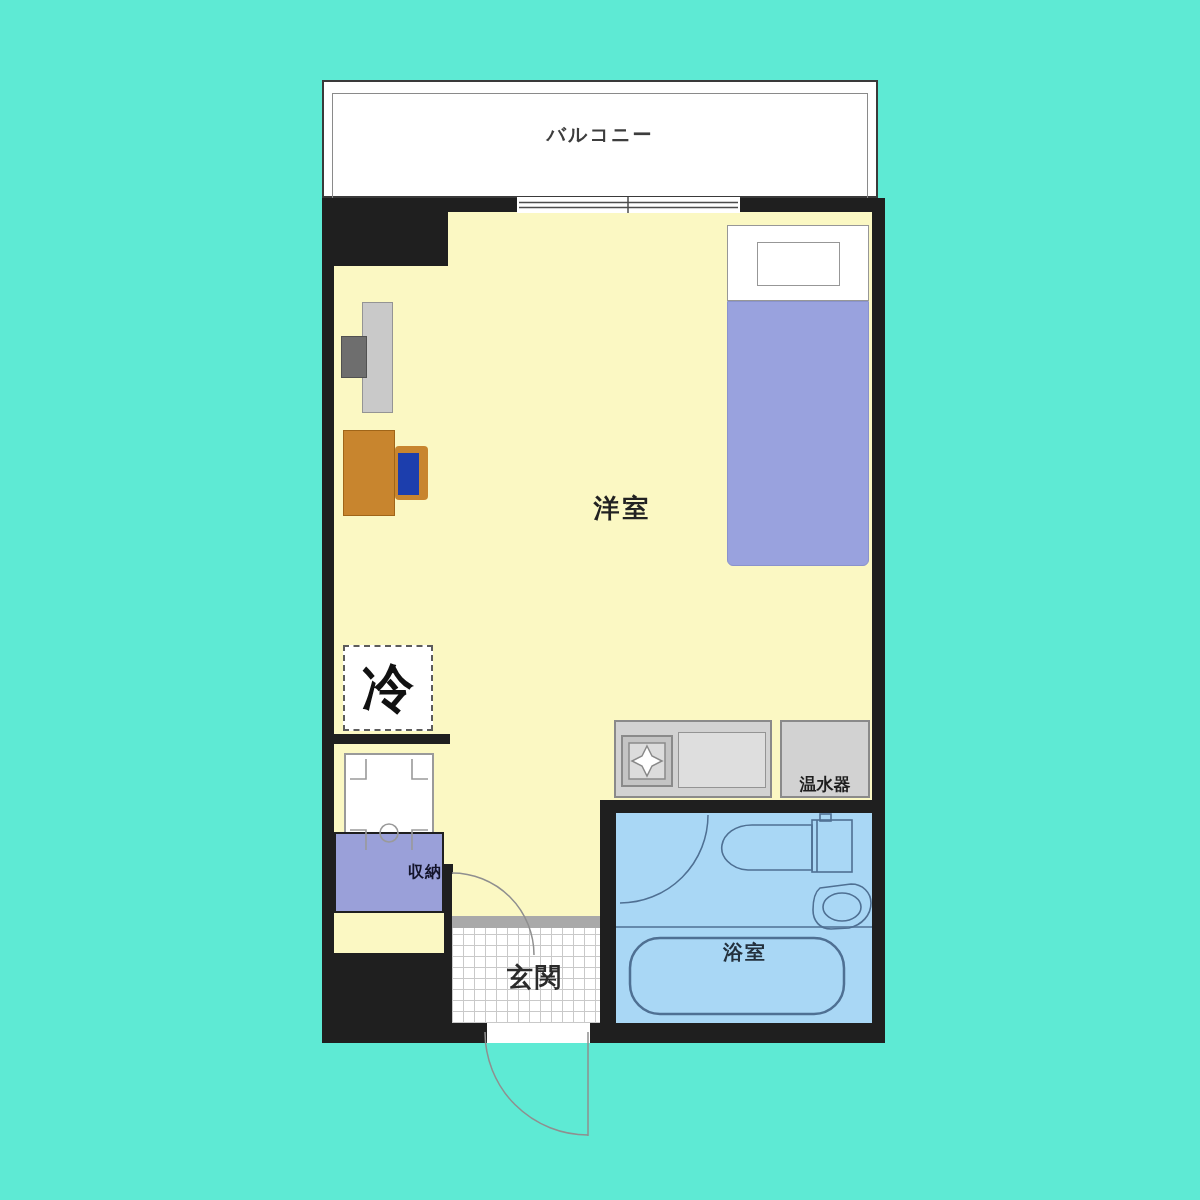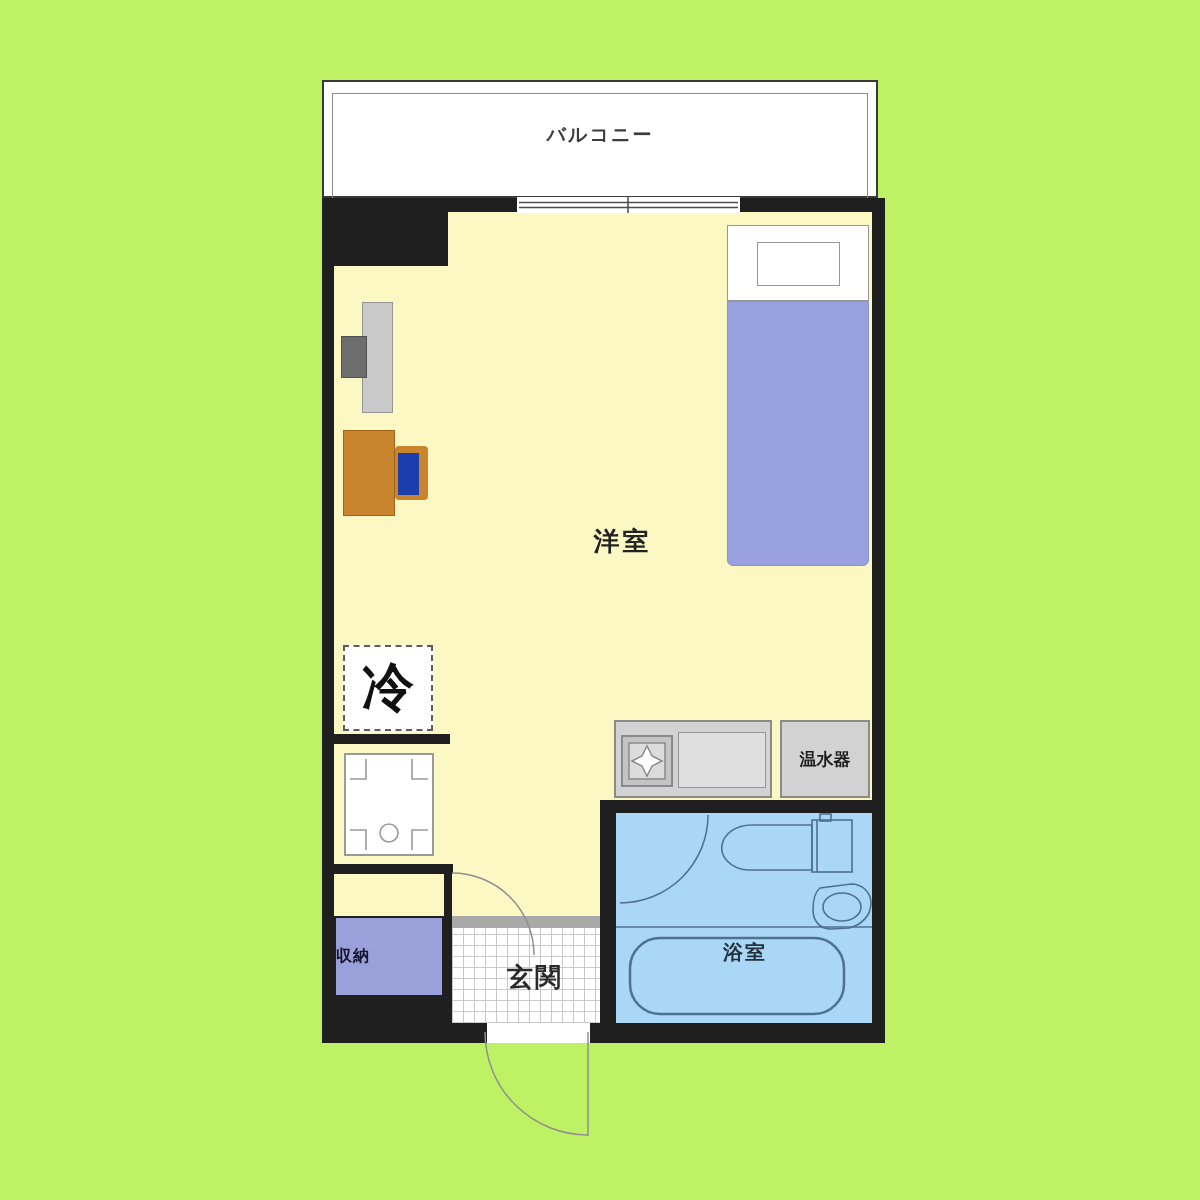--- a/index.html
+++ b/index.html
@@ -1,17 +1,17 @@
 <!DOCTYPE html>
 <html style="--wall: #1f1f1f; --floor: #fbf8c3; --bed: #99a2de; --storage: #9aa0d9; --bathroom: #a9d7f5; --counter: #d2d2d2; --desk: #c8852e; --chair: #1c3ead;"><head>
 <meta charset="utf-8">
 <style>
   html,body{margin:0;padding:0;background:#ffffff;}
-  .page{position:relative;width:1200px;height:1200px;background:#bef264;overflow:hidden;
-        font-family:Liberation Serif, serif;}
+  .page{position:relative;width:1200px;height:1200px;background:#5eead4;overflow:hidden;
+        font-family:Liberation Sans, sans-serif;}
   .abs{position:absolute;box-sizing:border-box;}
 
   
   .balcony{left:322px;top:80px;width:556px;height:118px;background:#fff;border:2px solid #3a3a3a;}
   .balcony-inner{left:332px;top:93px;width:536px;height:105px;border:1px solid #8a8a8a;border-bottom:none;}
   .balcony-label{left:322px;top:122px;width:556px;text-align:center;font-size:19px;font-weight:600;
                  color:#3d3d3d;letter-spacing:2px;z-index:4;}
 
   
   .unit{left:322px;top:198px;width:563px;height:845px;background:var(--wall,#1f1f1f);}
@@ -37,32 +37,32 @@
            border:1px solid #8a93cc;border-radius:0 0 6px 6px;z-index:5;}
   .tvboard{left:362px;top:302px;width:31px;height:111px;background:#c9c9c9;border:1px solid #949494;z-index:5;}
   .tv{left:341px;top:336px;width:26px;height:42px;background:#6e6e6e;border:1px solid #515151;z-index:6;}
   .desk{left:343px;top:430px;width:52px;height:86px;background:var(--desk,#c8852e);border:1px solid #a06518;z-index:5;}
   .chair{left:395px;top:446px;width:33px;height:54px;background:var(--desk,#c8852e);border-radius:4px;z-index:5;}
   .chairseat{left:398px;top:453px;width:21px;height:42px;background:var(--chair,#1c3ead);z-index:6;}
   .fridge{left:343px;top:645px;width:90px;height:86px;background:#fff;border:2px dashed #5c5c5c;z-index:5;
           display:flex;align-items:center;justify-content:center;}
   .fridge-label{font-size:52px;font-weight:700;color:#111;line-height:1;}
   .washer{left:344px;top:753px;width:90px;height:103px;background:#fff;border:2px solid #9a9a9a;z-index:5;}
-  .storage{left:334px;top:916px;width:110px;height:81px;background:var(--storage,#9aa0d9);
-           border:2px solid #1f1f1f;z-index:5;display:flex;align-items:center;justify-content:flex-start;}
+  .storage{left:334px;top:832px;width:110px;height:81px;background:var(--storage,#9aa0d9);
+           border:2px solid #1f1f1f;z-index:5;display:flex;align-items:center;justify-content:flex-end;}
   .storage-label{font-size:16px;font-weight:700;color:#14142b;letter-spacing:1px;}
   .counter{left:614px;top:720px;width:158px;height:78px;background:var(--counter,#d2d2d2);border:2px solid #8a8a8a;z-index:5;}
   .ksink{left:678px;top:732px;width:88px;height:56px;background:#dedede;border:1px solid #949494;z-index:6;}
   .heater{left:780px;top:720px;width:90px;height:78px;background:var(--counter,#d2d2d2);
-          border:2px solid #8a8a8a;z-index:5;display:flex;align-items:center;justify-content:center;}
+          border:2px solid #8a8a8a;z-index:5;display:flex;align-items:flex-end;justify-content:center;}
   .heater-label{font-size:17px;font-weight:700;color:#1d1d1d;}
 
   
   .room-label{left:560px;top:491px;width:125px;text-align:center;font-size:26px;font-weight:700;color:#222;
-              letter-spacing:3px;z-index:7;margin-top:33px;}
+              letter-spacing:3px;z-index:7;}
   .bath-label{left:690px;top:895px;width:110px;text-align:center;font-size:20px;font-weight:700;color:#23303c;
               letter-spacing:2px;z-index:7;margin-top:44px;}
   .entrance-label{left:480px;top:960px;width:110px;text-align:center;font-size:26px;font-weight:700;color:#2a2a2a;
               letter-spacing:2px;z-index:7;}
 
   svg.overlay{position:absolute;left:0;top:0;width:1200px;height:1200px;z-index:8;pointer-events:none;}
 </style>
 </head>
 <body>
 

